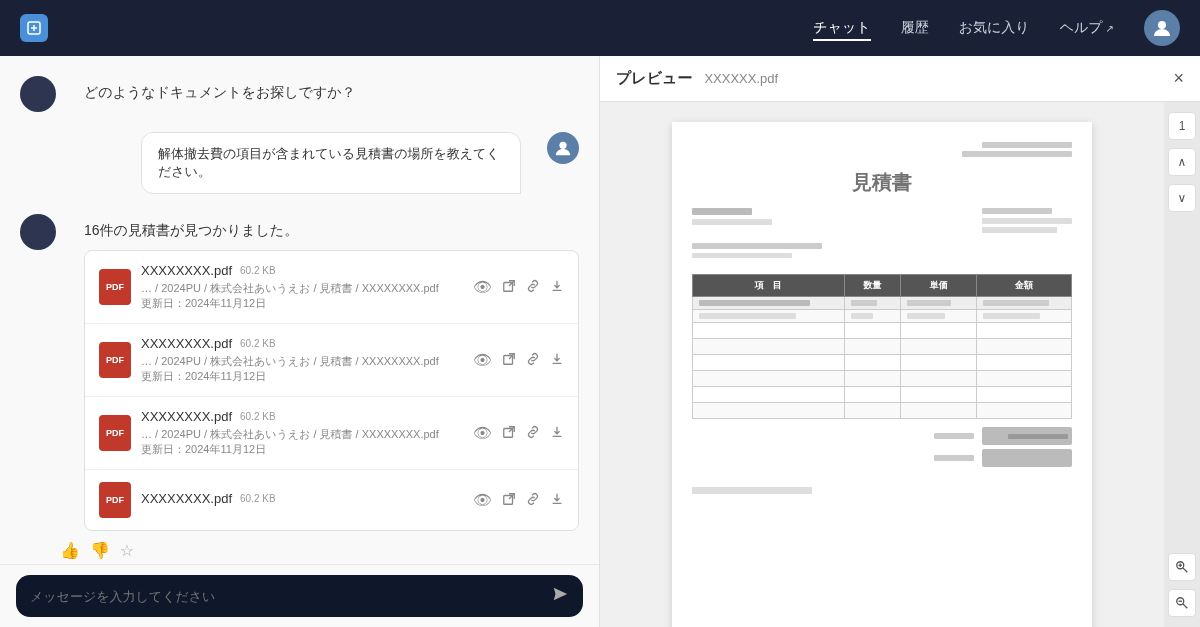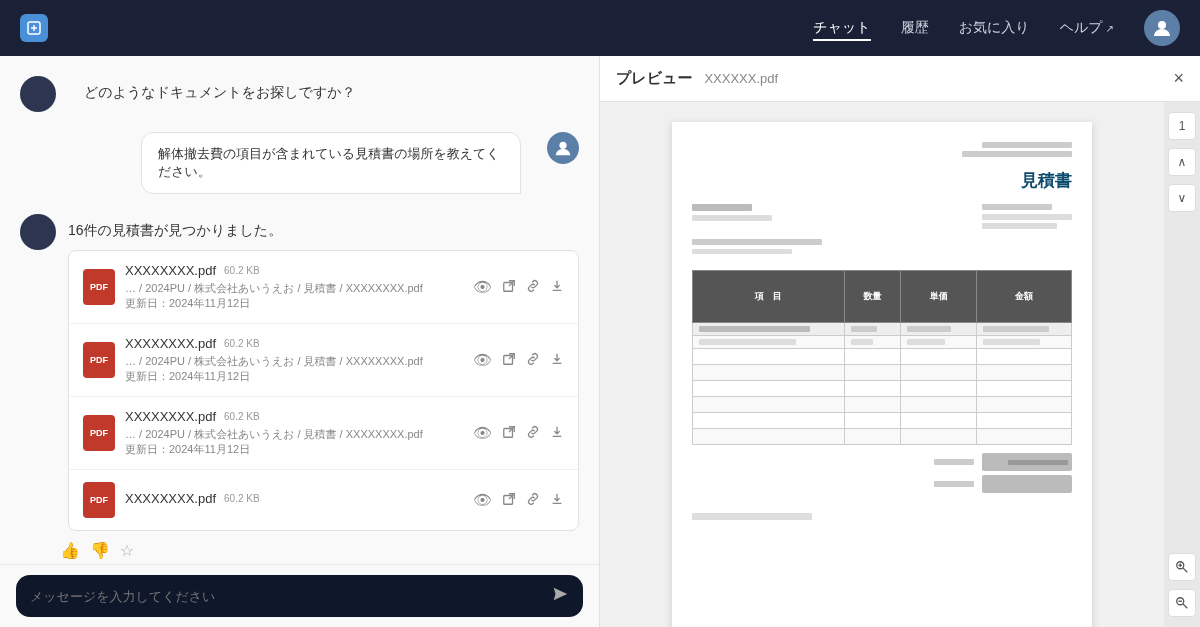--- a/index.html
+++ b/index.html
@@ -139,21 +139,21 @@
       align-items: center;
       justify-content: center;
       color: white;
       font-size: 16px;
     }
 
     
     .result-message {
       display: flex;
       align-items: flex-start;
-      gap: 12px;
+      gap: 28px;
       margin-bottom: 10px;
     }
     .result-text {
       font-size: 14px;
       color: #333;
       padding-top: 8px;
       margin-bottom: 10px;
     }
 
     
@@ -315,37 +315,37 @@
     .document-page {
       background: white;
       width: 420px;
       min-height: 520px;
       box-shadow: 0 2px 8px rgba(0,0,0,0.15);
       padding: 20px;
       position: relative;
     }
 
     .doc-title-center {
-      text-align: right;
-      font-size: 17px;
+      text-align: center;
+      font-size: 20px;
       font-weight: bold;
-      color: #0c4a6e;
+      color: #737373;
       margin: 12px 0;
     }
 
     .doc-table {
       width: 100%;
       border-collapse: collapse;
       margin-top: 16px;
       font-size: 9px;
     }
     .doc-table th {
       background: #555;
       color: white;
-      padding: 19px 6px;
+      padding: 4px 6px;
       text-align: center;
       border: 1px solid #888;
     }
     .doc-table td {
       padding: 3px 6px;
       border: 1px solid #ccc;
       color: #555;
     }
     .doc-table tr:nth-child(even) td {
       background: #f9f9f9;

